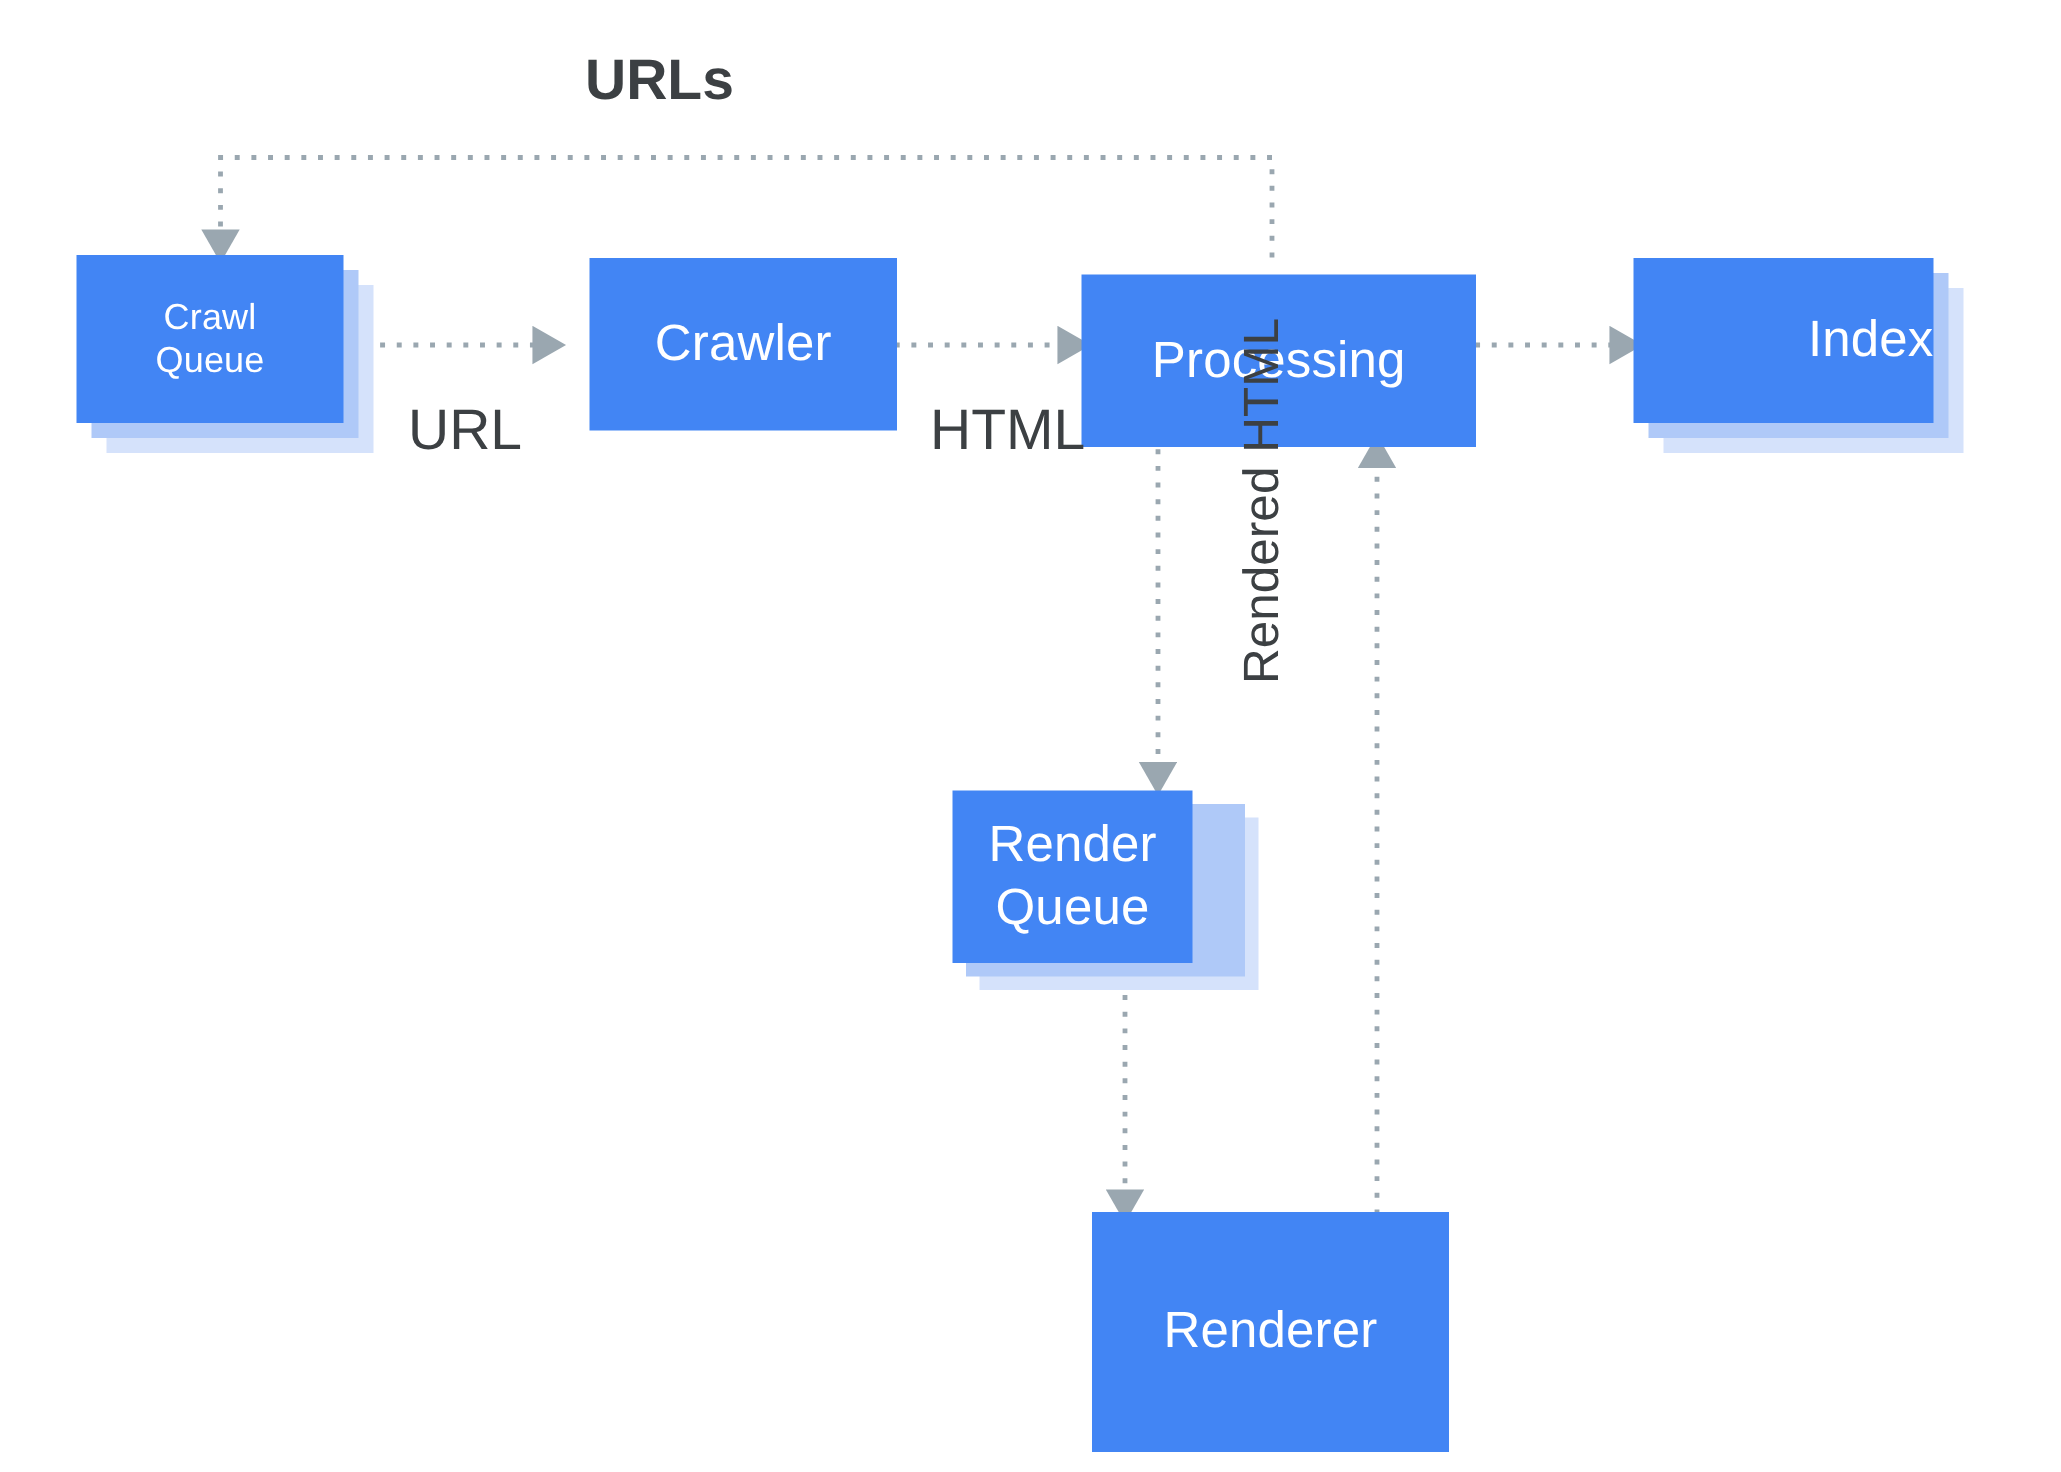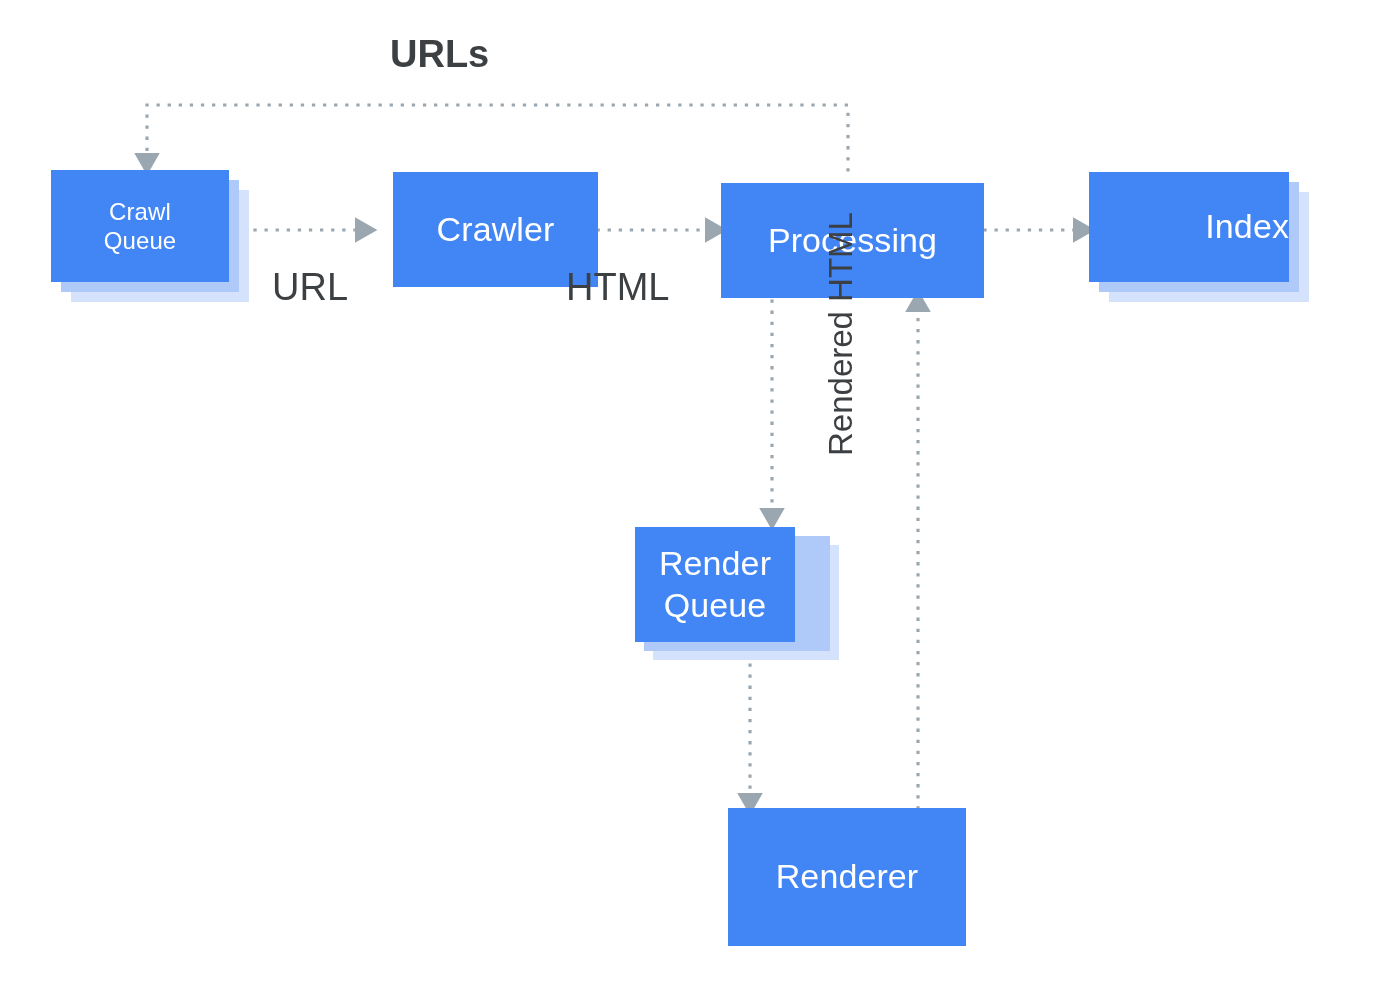--- a/index.html
+++ b/index.html
@@ -113,25 +113,25 @@
     <span class="node-label">Index</span>
   </div>
 
   <div class="shadow s2" style="left:653px; top:545px; width:186px; height:115px;"></div>
   <div class="shadow s1" style="left:644px; top:536px; width:186px; height:115px;"></div>
   <div class="node" style="left:635px; top:527px; width:160px; height:115px; font-size:34px;">
     <span class="node-label">Render
 Queue</span>
   </div>
 
-  <div class="node" style="left:728px; top:808px; width:238px; height:138px; font-size:34px;">
+  <div class="node" style="left:728px; top:808px; width:238px; height:160px; font-size:34px;">
     <span class="node-label">Renderer</span>
   </div>
 
   <div class="edge-label" style="left:390px; top:33px; font-size:38px;font-weight:bold;">URLs</div>
 
   <div class="edge-label" style="left:272px; top:266px; font-size:38px;">URL</div>
 
-  <div class="edge-label" style="left:566px; top:266px; font-size:38px;">HTML</div>
+  <div class="edge-label" style="left:620px; top:266px; font-size:38px;">HTML</div>
 
   <div class="edge-label vertical" style="left:860px; top:418px; font-size:33px;">Rendered HTML</div>
 
 </div>
 
 </body></html>

